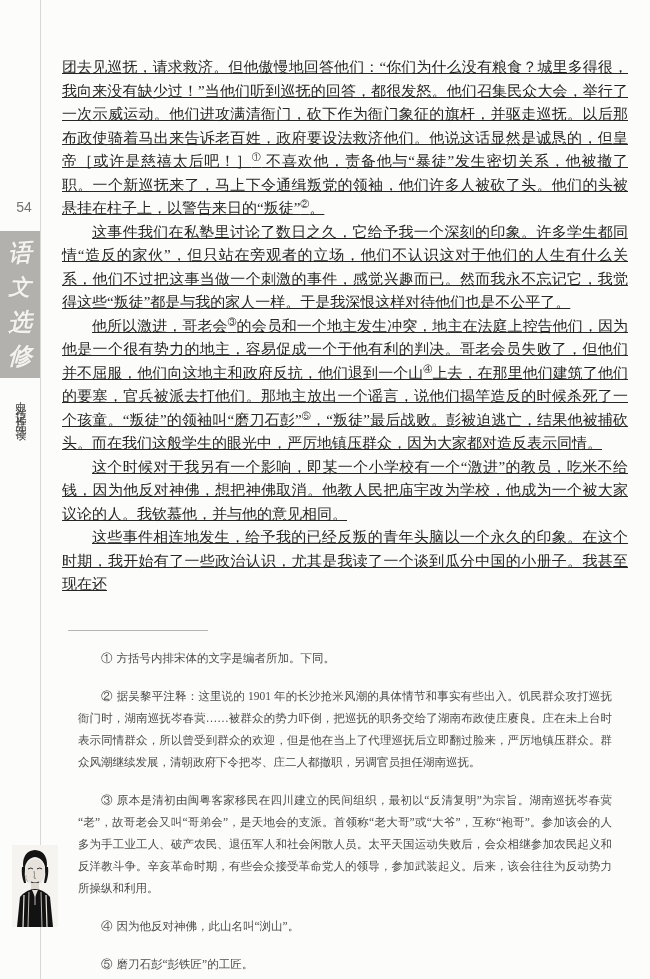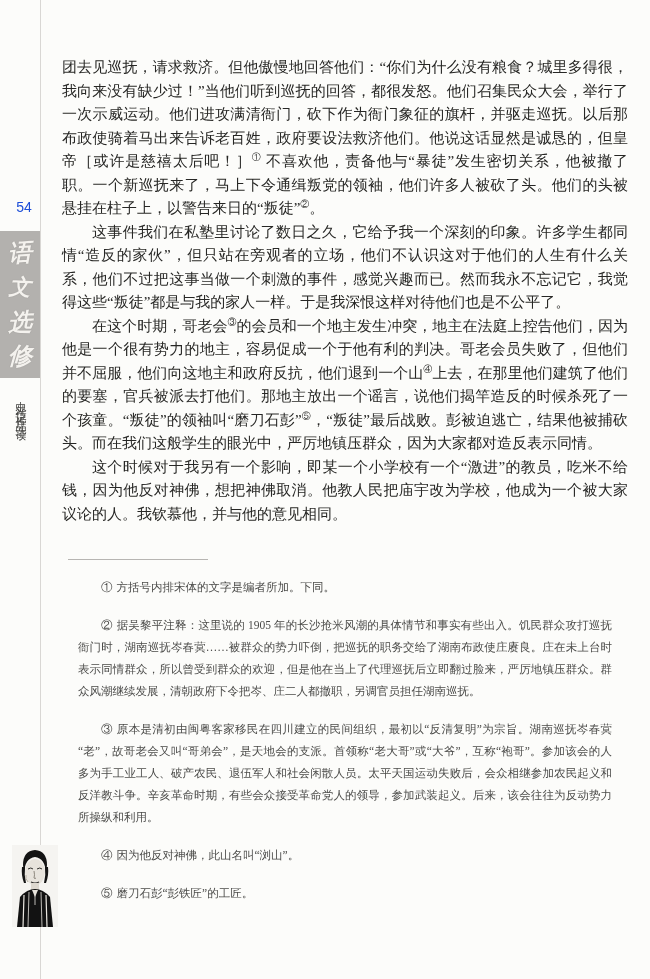--- a/index.html
+++ b/index.html
@@ -9,21 +9,21 @@
     background:#fcfcfa; overflow:hidden;
   }
   
   .vrule {
     position:absolute; left:40px; top:0; width:1px; height:979px;
     background:#d9d7d4;
   }
   .page-number {
     position:absolute; left:11px; top:199px; width:26px;
     font-family:"Liberation Sans","DejaVu Sans",sans-serif;
-    font-size:14px; color:#1d4ed8; text-align:center;
+    font-size:14px; color:#737373; text-align:center;
   }
   .brand-block {
     position:absolute; left:0; top:231px; width:40px; height:147px;
     background:#b3b1ae;
     display:flex; flex-direction:column; align-items:center;
     justify-content:space-around; padding:5px 0; box-sizing:border-box;
   }
   .brand-char {
     font-family:"DejaVu Serif","Liberation Serif",serif;
     font-style:italic; font-weight:bold;
@@ -43,20 +43,21 @@
     position:absolute; left:12px; top:845px; width:46px; height:82px;
   }
   
   .content {
     position:absolute; left:62px; top:56px; width:566px;
   }
   .body-text p {
     margin:0; text-align:justify;
     font-size:15px; line-height:23.5px; color:#272725;
     text-indent:2em;
+    text-decoration:underline;
   }
   .body-text p.continuation { text-indent:0; }
   .fnref {
     font-size:9px; line-height:0; vertical-align:super; color:#272725;
   }
   .footnote-divider {
     width:140px; height:0; border-top:1px solid #b7b5b2;
     margin:33px 0 13px 6px;
   }
   .footnotes p {
@@ -111,29 +112,30 @@
     </svg>
   </div>
 
   <div class="content">
 
     <div class="body-text">
       <p class="continuation"><span>团去见巡抚，请求救济。但他傲慢地回答他们：“你们为什么没有粮食？城里多得很，我向来没有缺少过！”当他们听到巡抚的回答，都很发怒。他们召集民众大会，举行了一次示威运动。他们进攻满清衙门，砍下作为衙门象征的旗杆，并驱走巡抚。以后那布政使骑着马出来告诉老百姓，政府要设法救济他们。他说这话显然是诚恳的，但皇帝［或许是慈禧太后吧！］</span><sup class="fnref">①</sup><span> 不喜欢他，责备他与“暴徒”发生密切关系，他被撤了职。一个新巡抚来了，马上下令通缉叛党的领袖，他们许多人被砍了头。他们的头被悬挂在柱子上，以警告来日的“叛徒”</span><sup class="fnref">②</sup><span>。</span></p>
 
       <p>这事件我们在私塾里讨论了数日之久，它给予我一个深刻的印象。许多学生都同情“造反的家伙”，但只站在旁观者的立场，他们不认识这对于他们的人生有什么关系，他们不过把这事当做一个刺激的事件，感觉兴趣而已。然而我永不忘记它，我觉得这些“叛徒”都是与我的家人一样。于是我深恨这样对待他们也是不公平了。</p>
 
-      <p><span>在这个时期，哥老会</span><sup class="fnref">③</sup><span>的会员和一个地主发生冲突，地主在法庭上控告他们，因为他是一个很有势力的地主，容易促成一个于他有利的判决。哥老会员失败了，但他们并不屈服，他们向这地主和政府反抗，他们退到一个山</span><sup class="fnref">④</sup><span>上去，在那里他们建筑了他们的要塞，官兵被派去打他们。那地主放出一个谣言，说他们揭竿造反的时候杀死了一个孩童。“叛徒”的领袖叫“磨刀石彭”</span><sup class="fnref">⑤</sup><span>，“叛徒”最后战败。彭被迫逃亡，结果他被捕砍头。而在我们这般学生的眼光中，严厉地镇压群众，因为大家都对造反表示同情。</span></p>
+      <p><span>他所以激进，哥老会</span><sup class="fnref">③</sup><span>的会员和一个地主发生冲突，地主在法庭上控告他们，因为他是一个很有势力的地主，容易促成一个于他有利的判决。哥老会员失败了，但他们并不屈服，他们向这地主和政府反抗，他们退到一个山</span><sup class="fnref">④</sup><span>上去，在那里他们建筑了他们的要塞，官兵被派去打他们。那地主放出一个谣言，说他们揭竿造反的时候杀死了一个孩童。“叛徒”的领袖叫“磨刀石彭”</span><sup class="fnref">⑤</sup><span>，“叛徒”最后战败。彭被迫逃亡，结果他被捕砍头。而在我们这般学生的眼光中，严厉地镇压群众，因为大家都对造反表示同情。</span></p>
 
       <p>这个时候对于我另有一个影响，即某一个小学校有一个“激进”的教员，吃米不给钱，因为他反对神佛，想把神佛取消。他教人民把庙宇改为学校，他成为一个被大家议论的人。我钦慕他，并与他的意见相同。</p>
+      <p>这些事件相连地发生，给予我的已经反叛的青年头脑以一个永久的印象。在这个时期，我开始有了一些政治认识，尤其是我读了一个谈到瓜分中国的小册子。我甚至现在还</p>
     </div>
 
     <div class="footnote-divider"></div>
 
     <div class="footnotes">
       <p><span class="fn-marker">①</span><span>方括号内排宋体的文字是编者所加。下同。</span></p>
-      <p><span class="fn-marker">②</span><span>据吴黎平注释：这里说的 1905 年的长沙抢米风潮的具体情节和事实有些出入。饥民群众攻打巡抚衙门时，湖南巡抚岑春蓂……被群众的势力吓倒，把巡抚的职务交给了湖南布政使庄赓良。庄在未上台时表示同情群众，所以曾受到群众的欢迎，但是他在当上了代理巡抚后立即翻过脸来，严厉地镇压群众。群众风潮继续发展，清朝政府下令把岑、庄二人都撤职，另调官员担任湖南巡抚。</span></p>
+      <p><span class="fn-marker">②</span><span>据吴黎平注释：这里说的 1901 年的长沙抢米风潮的具体情节和事实有些出入。饥民群众攻打巡抚衙门时，湖南巡抚岑春蓂……被群众的势力吓倒，把巡抚的职务交给了湖南布政使庄赓良。庄在未上台时表示同情群众，所以曾受到群众的欢迎，但是他在当上了代理巡抚后立即翻过脸来，严厉地镇压群众。群众风潮继续发展，清朝政府下令把岑、庄二人都撤职，另调官员担任湖南巡抚。</span></p>
       <p><span class="fn-marker">③</span><span>原本是清初由闽粤客家移民在四川建立的民间组织，最初以“反清复明”为宗旨。湖南巡抚岑春蓂“老”，故哥老会又叫“哥弟会”，是天地会的支派。首领称“老大哥”或“大爷”，互称“袍哥”。参加该会的人多为手工业工人、破产农民、退伍军人和社会闲散人员。太平天国运动失败后，会众相继参加农民起义和反洋教斗争。辛亥革命时期，有些会众接受革命党人的领导，参加武装起义。后来，该会往往为反动势力所操纵和利用。</span></p>
       <p><span class="fn-marker">④</span><span>因为他反对神佛，此山名叫“浏山”。</span></p>
       <p><span class="fn-marker">⑤</span><span>磨刀石彭“彭铁匠”的工匠。</span></p>
     </div>
 
   </div>
 </div>
 
 </body></html>

